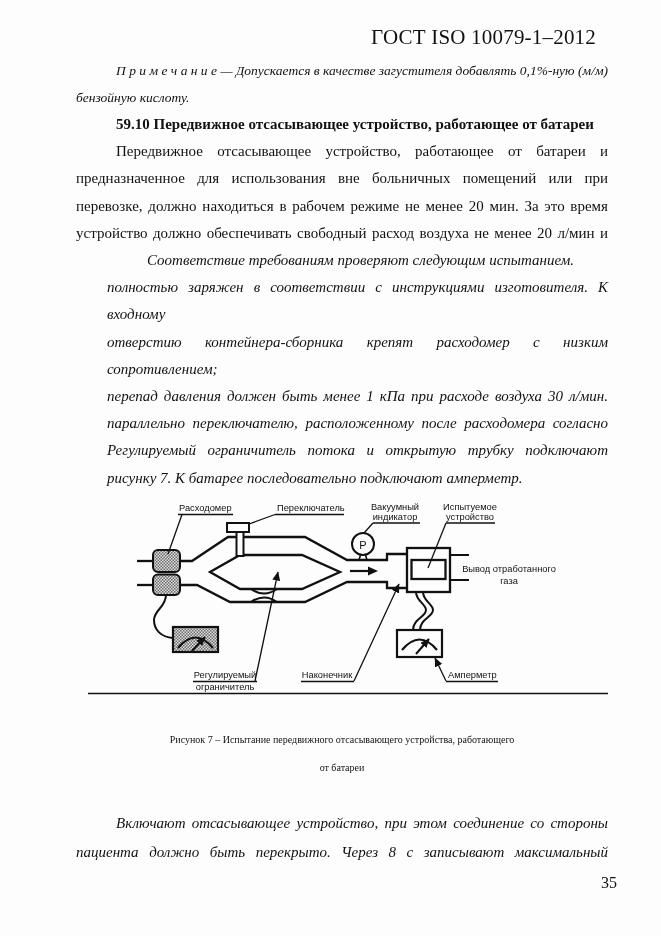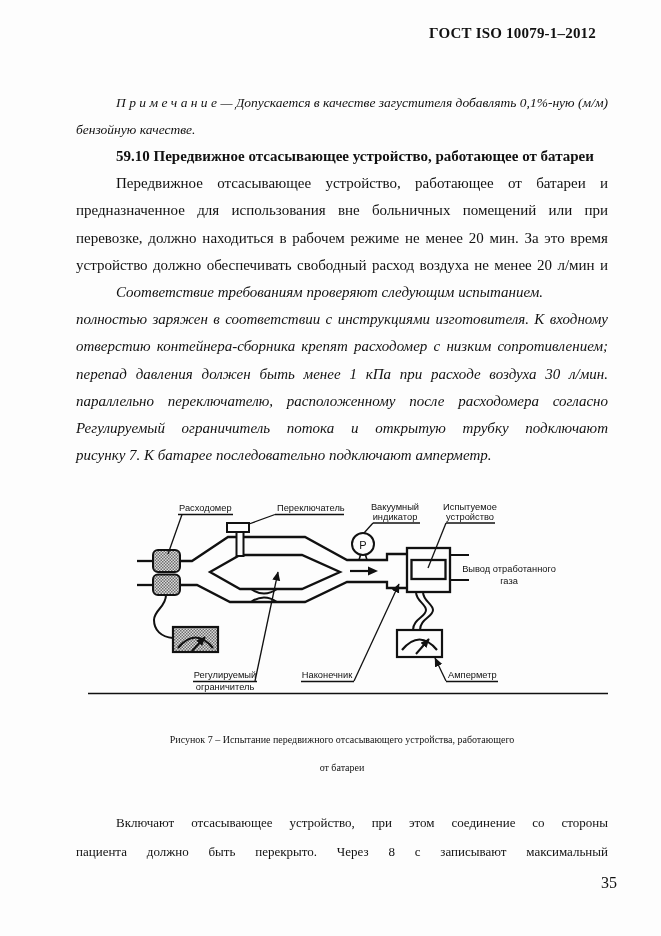--- a/index.html
+++ b/index.html
@@ -1,49 +1,49 @@
 <!DOCTYPE html>
 <html><head>
 <meta charset="utf-8">
 <style>
   html,body{margin:0;padding:0;background:#777;}
   .page{
     position:relative;width:661px;height:936px;background:#fdfdfd;
     font-family:"Liberation Serif",serif;color:#111;margin:0 auto;overflow:hidden;
   }
-  .header{position:absolute;top:25px;right:65px;font-size:15px;font-weight:bold;letter-spacing:.2px;text-align:right;}
+  .header{position:absolute;top:25px;right:65px;font-size:21px;font-weight:normal;letter-spacing:.2px;text-align:right;}
   .textcol{position:absolute;left:76px;top:57px;width:532px;font-size:15px;line-height:27.2px;}
-  .note{font-size:13.5px;font-style:italic;line-height:27px;margin-top:32px;}
+  .note{font-size:13.5px;font-style:italic;line-height:27px;}
   .bold{font-weight:bold;}
-  .italic{font-style:italic;}
+  .italic{font-style:italic;margin-left:31px;}
   .tline{text-align:justify;text-align-last:justify;}
   .tline.ind{text-indent:40px;}
   .tline.last{text-align-last:left;}
   .tline.ctr{text-align:center;text-align-last:center;}
   .figwrap{position:absolute;left:75px;top:498px;width:535px;height:202px;}
   .caption{position:absolute;left:76px;top:726px;width:532px;font-size:10px;line-height:27.5px;}
-  .para4{position:absolute;left:76px;top:809px;width:532px;font-size:13px;line-height:28.5px;}
+  .para4{position:absolute;left:76px;top:809px;width:532px;font-size:15px;line-height:28.5px;font-style:italic;}
   .pagenum{position:absolute;left:601px;top:874px;font-size:16px;}
   svg text{font-family:"Liberation Sans",sans-serif;font-size:9.3px;fill:#111;}
   svg text.gauge-letter{font-size:11px;}
   svg .tube{stroke:#111;stroke-width:2.3;fill:none;}
   svg .thin{stroke:#111;stroke-width:1.3;fill:none;}
   svg .wire{stroke:#111;stroke-width:2;fill:none;}
 </style>
 </head>
 <body>
 
 <div class="page">
 
   <div class="header">ГОСТ ISO 10079-1–2012</div>
 
   <div class="textcol">
     <div class="note">
         <div class="tline ind">П р и м е ч а н и е  — Допускается в качестве загустителя добавлять 0,1%-ную (м/м)</div>
-        <div class="tline last">бензойную качестве.</div>
+        <div class="tline last">бензойную кислоту.</div>
       </div>
     <div class="bold">
         <div class="tline ind last">59.10 Передвижное отсасывающее устройство, работающее от батареи</div>
       </div>
     <div>
         <div class="tline ind">Передвижное отсасывающее устройство, работающее от батареи и</div>
         <div class="tline">предназначенное для использования вне больничных помещений или при</div>
         <div class="tline">перевозке, должно находиться в рабочем режиме не менее 20 мин. За это время</div>
         <div class="tline">устройство должно обеспечивать свободный расход воздуха не менее 20 л/мин и</div>
       </div>

